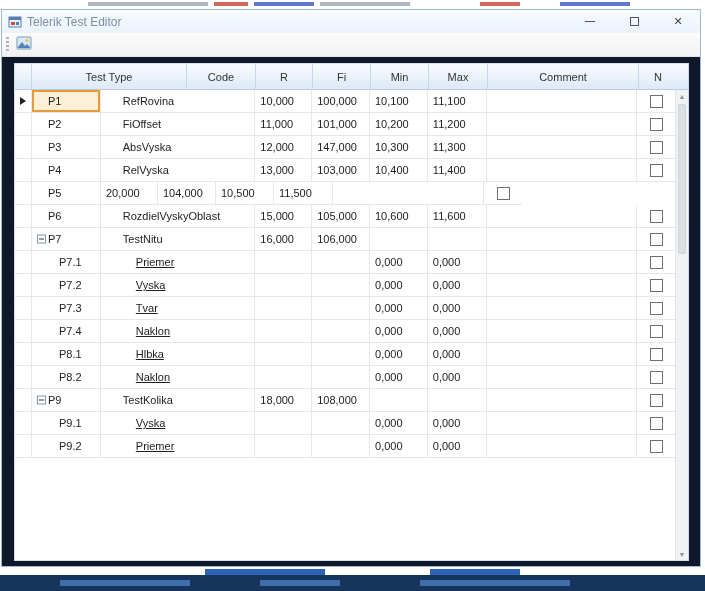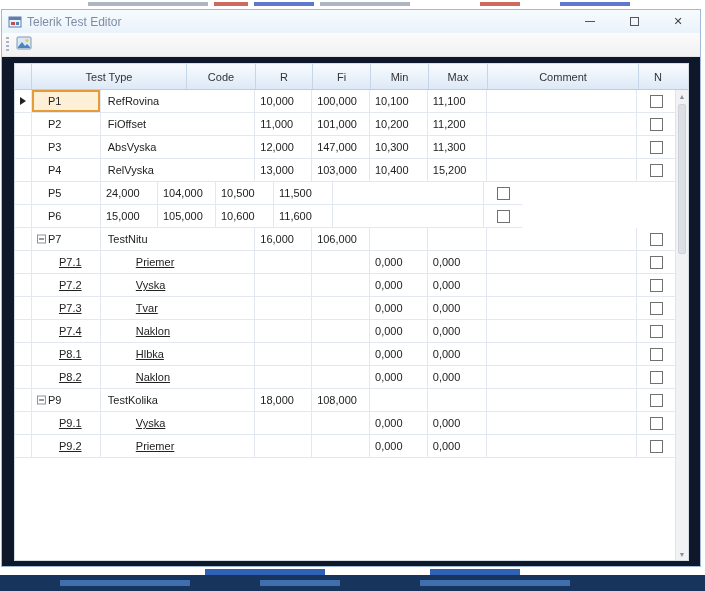--- a/index.html
+++ b/index.html
@@ -45,22 +45,22 @@
   .grid-body { position:absolute; left:0; top:26px; right:13px; bottom:0; overflow:hidden; }
   .grow { display:flex; height:23px; background:#fff; }
   .cell { height:100%; border-right:1px solid #e3e8f0; border-bottom:1px solid #e3e8f0;
           font-size:11px; color:#222; display:flex; align-items:center; position:relative; }
 
   .c-ind{width:17px}.c-code{width:69px}.c-type{width:155px}.c-r{width:57px}
   .c-fi{width:58px}.c-min{width:58px}.c-max{width:59px}.c-comment{width:151px}
   .c-n{width:38px; border-right:none;}
 
   .cell.code { padding-left:16px; }
-  .cell.code.child { padding-left:27px;text-decoration:underline; }
-  .cell.type { padding-left:7px; }
+  .cell.code.child { padding-left:27px; }
+  .cell.type { padding-left:22px; }
   .cell.type.childtype { padding-left:35px;text-decoration:underline; }
   .cell.num { padding-left:5px; }
 
   .cell.current { background:#fdf0d6; box-shadow:inset 0 0 0 2px #e79b36; }
 
   .arrow { width:0; height:0; border-left:6px solid #222;
            border-top:4px solid transparent; border-bottom:4px solid transparent;
            margin:0 auto; }
   .expand { position:absolute; left:5px; top:50%; transform:translateY(-50%);
             width:9px; height:9px; border:1px solid #8494a8; background:#fff; }
@@ -186,45 +186,46 @@
         </div>
         <div class="grow">
           <div class="cell c-ind"></div>
           <div class="cell c-code code">
             <span>P4</span>
           </div>
           <div class="cell c-type type">RelVyska</div>
           <div class="cell c-r num">13,000</div>
           <div class="cell c-fi num">103,000</div>
           <div class="cell c-min num">10,400</div>
-          <div class="cell c-max num">15,200</div>
+          <div class="cell c-max num">11,400</div>
           <div class="cell c-comment"></div>
           <div class="cell c-n ncell">
             <span class="checkbox"></span>
           </div>
         </div>
         <div class="grow">
           <div class="cell c-ind"></div>
           <div class="cell c-code code">
             <span>P5</span>
           </div>
-          <div class="cell c-r num">24,000</div>
+          <div class="cell c-r num">20,000</div>
           <div class="cell c-fi num">104,000</div>
           <div class="cell c-min num">10,500</div>
           <div class="cell c-max num">11,500</div>
           <div class="cell c-comment"></div>
           <div class="cell c-n ncell">
             <span class="checkbox"></span>
           </div>
         </div>
         <div class="grow">
           <div class="cell c-ind"></div>
           <div class="cell c-code code">
             <span>P6</span>
           </div>
+          <div class="cell c-type type">RozdielVyskyOblast</div>
           <div class="cell c-r num">15,000</div>
           <div class="cell c-fi num">105,000</div>
           <div class="cell c-min num">10,600</div>
           <div class="cell c-max num">11,600</div>
           <div class="cell c-comment"></div>
           <div class="cell c-n ncell">
             <span class="checkbox"></span>
           </div>
         </div>
         <div class="grow">

